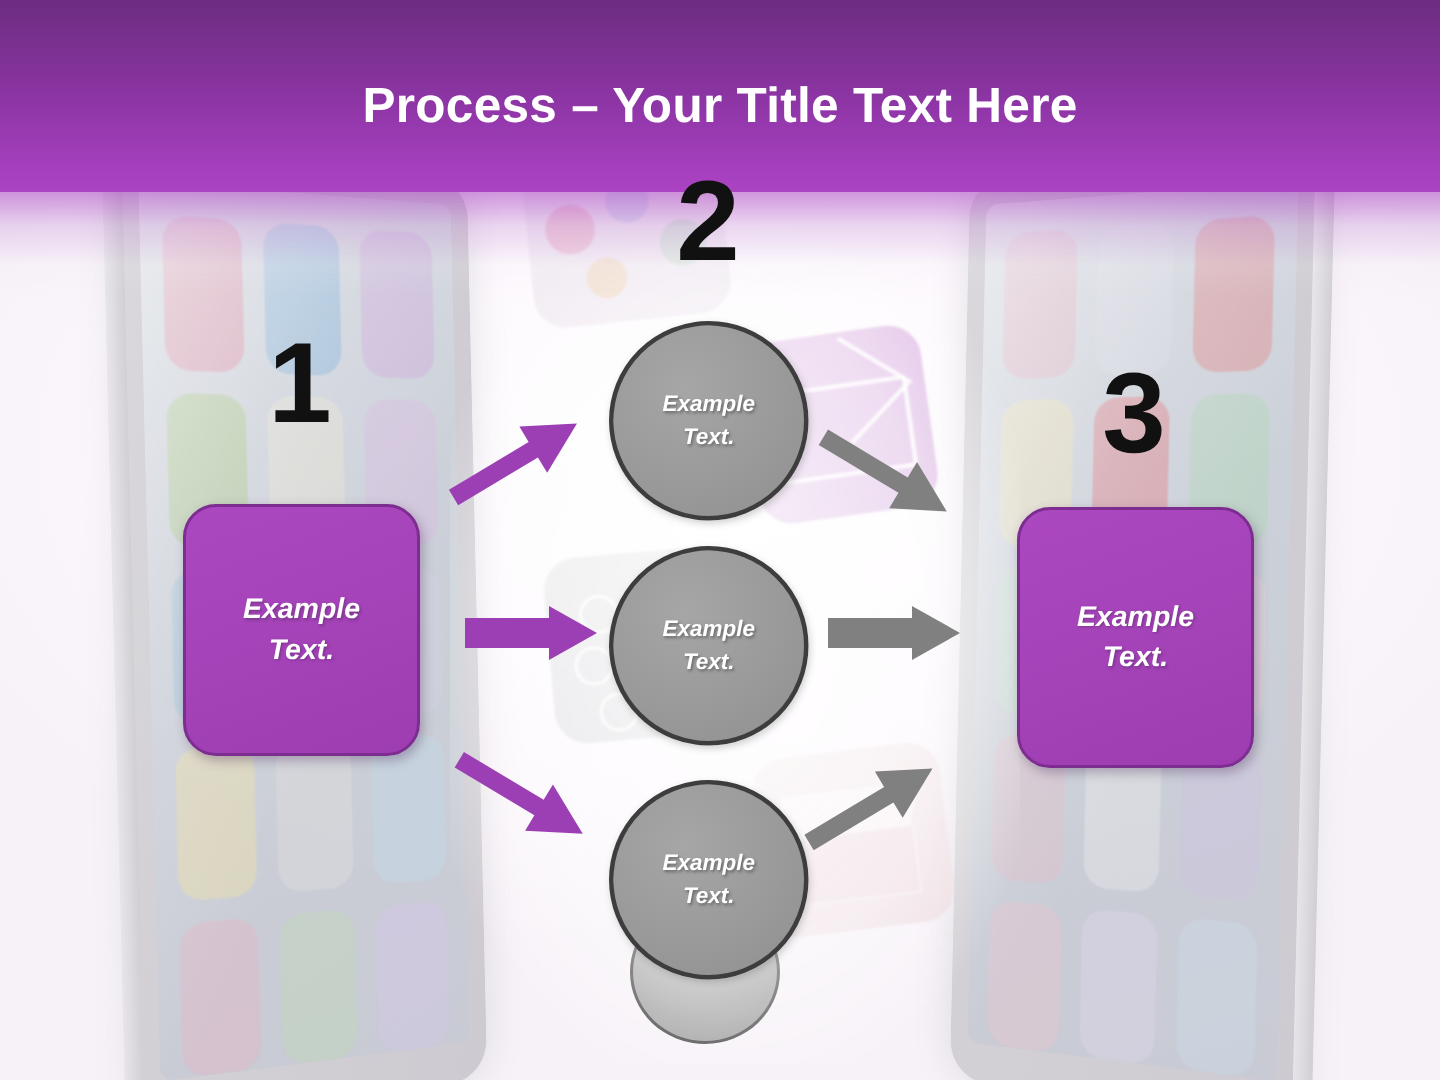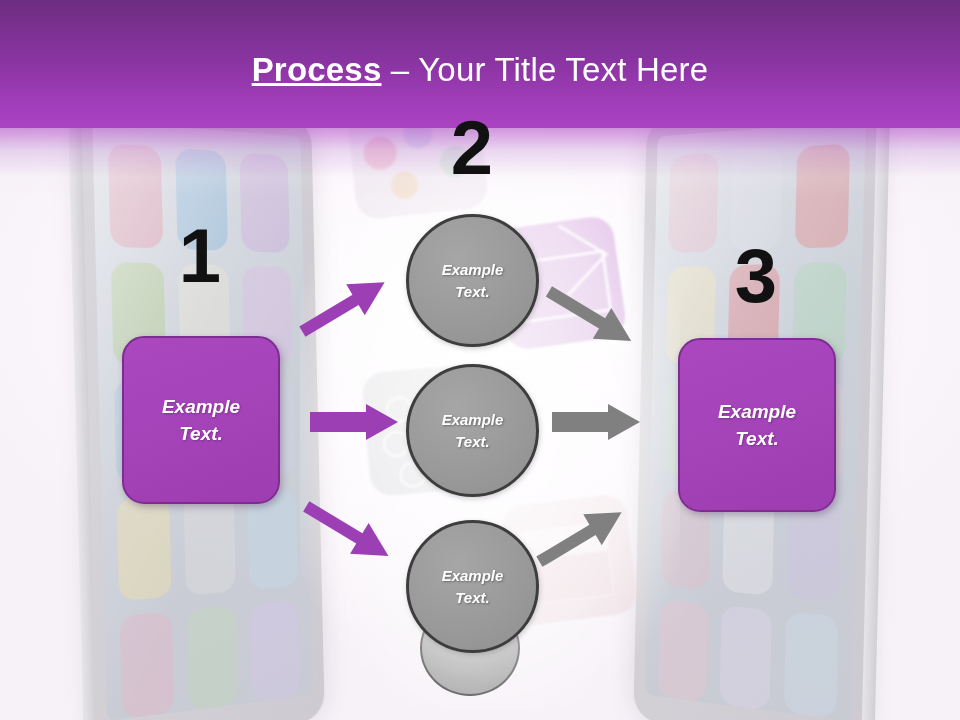--- a/index.html
+++ b/index.html
@@ -198,22 +198,22 @@
     left: 0; top: 50px;
     width: 960px;
     text-align: center;
     color: #ffffff;
     font-size: 33px;
     line-height: 40px;
     letter-spacing: 0.2px;
     z-index: 7;
     white-space: nowrap;
   }
-  .title .t-strong { font-weight: bold; text-decoration: underline; }
-  .title .t-rest { font-weight: normal; margin-top: 34px; }
+  .title .t-strong { font-weight: bold; }
+  .title .t-rest { font-weight: bold; margin-top: 34px; }
 
   
   .step-num {
     position: absolute;
     font-weight: bold;
     color: #111111;
     z-index: 9;
     line-height: 1;
   }
   .num-1 { left: 130px; top: 218px; width: 140px; text-align: center; font-size: 76px; }

